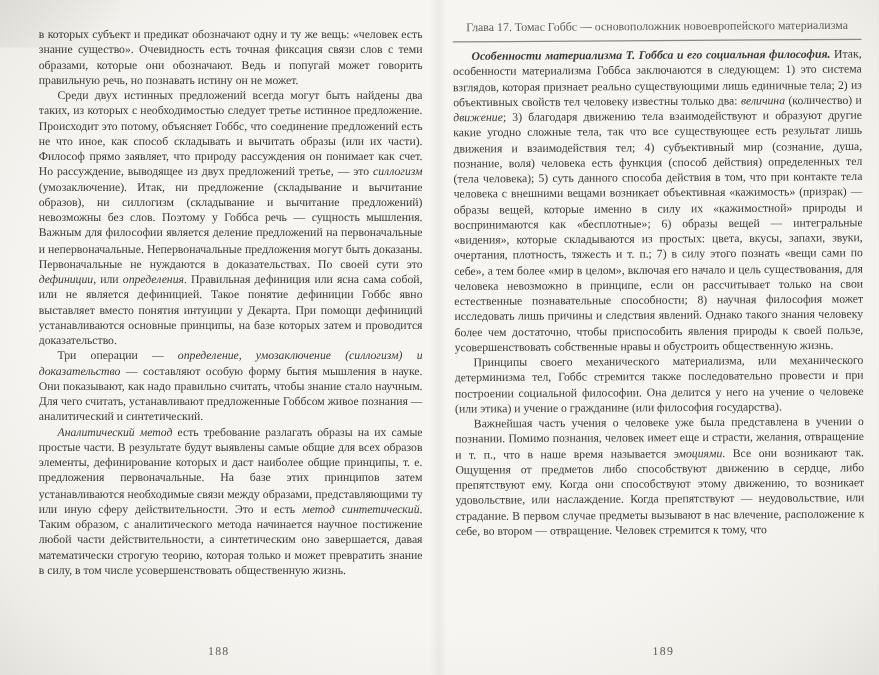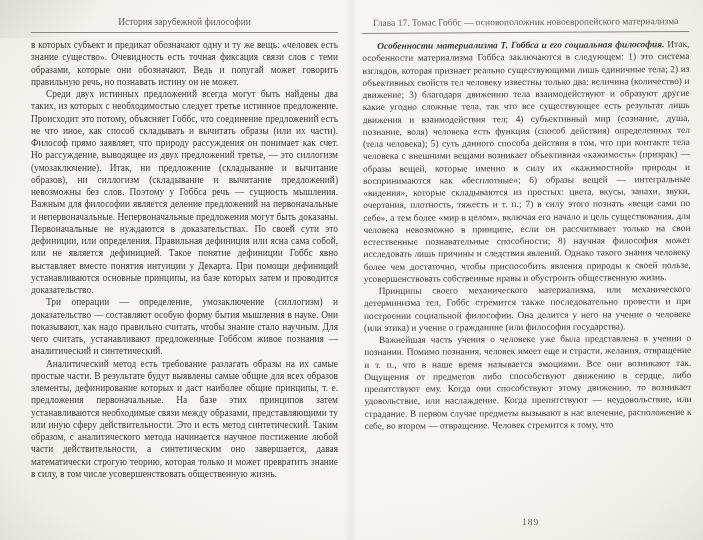--- a/index.html
+++ b/index.html
@@ -40,43 +40,43 @@
     padding-bottom:4px;border-bottom:1px solid var(--rule);
     white-space:nowrap;overflow:hidden;
   }
   .page-body{
     margin-top:6px;height:458px;overflow:hidden;
     font-size:9.4px;line-height:12.25px;color:var(--text);
     text-align:justify;
   }
   .page-body p{margin:0;}
   .page-body p.indent{text-indent:15px;}
-  .i{}
+  .i{font-style:italic;}
   .b{font-weight:normal;}
   .bi{font-weight:bold;font-style:italic;}
   .page-number{
     position:absolute;bottom:13px;left:0;right:0;text-align:center;
     font-size:9.5px;color:var(--muted);letter-spacing:1px;
   }
 </style>
 </head>
 <body>
 
 <div class="spread">
   <div class="corner-shade"></div>
   <div class="gutter-shadow"></div>
 
   <section class="page page-left">
-    <header class="running-head">История зарубежной философии</header>
     <div class="page-body">
         <p><span>в которых субъект и предикат обозначают одну и ту же вещь: «человек есть знание существо». Очевидность есть точная фиксация связи слов с теми образами, которые они обозначают. Ведь и попугай может говорить правильную речь, но познавать истину он не может.</span></p>
         <p class="indent"><span>Среди двух истинных предложений всегда могут быть найдены два таких, из которых с необходимостью следует третье истинное предложение. Происходит это потому, объясняет Гоббс, что соединение предложений есть не что иное, как способ складывать и вычитать образы (или их части). Философ прямо заявляет, что природу рассуждения он понимает как счет. Но рассуждение, выводящее из двух предложений третье, — это </span><span class="i">силлогизм</span><span> (умозаключение). Итак, ни предложение (складывание и вычитание образов), ни силлогизм (складывание и вычитание предложений) невозможны без слов. Поэтому у Гоббса речь — сущность мышления. Важным для философии является деление предложений на первоначальные и непервоначальные. Непервоначальные предложения могут быть доказаны. Первоначальные не нуждаются в доказательствах. По своей сути это </span><span class="i">дефиниции</span><span>, или </span><span class="i">определения</span><span>. Правильная дефиниция или ясна сама собой, или не является дефиницией. Такое понятие дефиниции Гоббс явно выставляет вместо понятия интуиции у Декарта. При помощи дефиниций устанавливаются основные принципы, на базе которых затем и проводится доказательство.</span></p>
         <p class="indent"><span class="b">Три операции</span><span> — </span><span class="i">определение, умозаключение (силлогизм) и доказательство</span><span> — составляют особую форму бытия мышления в науке. Они показывают, как надо правильно считать, чтобы знание стало научным. Для чего считать, устанавливают предложенные Гоббсом живое познания — аналитический и синтетический.</span></p>
         <p class="indent"><span class="i">Аналитический метод</span><span> есть требование разлагать образы на их самые простые части. В результате будут выявлены самые общие для всех образов элементы, дефинирование которых и даст наиболее общие принципы, т. е. предложения первоначальные. На базе этих принципов затем устанавливаются необходимые связи между образами, представляющими ту или иную сферу действительности. Это и есть </span><span class="i">метод синтетический</span><span>. Таким образом, с аналитического метода начинается научное постижение любой части действительности, а синтетическим оно завершается, давая математически строгую теорию, которая только и может превратить знание в силу, в том числе усовершенствовать общественную жизнь.</span></p>
       </div>
+    <footer class="page-number">188</footer>
   </section>
 
   <section class="page page-right">
     <header class="running-head">Глава 17. Томас Гоббс — основоположник новоевропейского материализма</header>
     <div class="page-body">
         <p class="indent"><span class="bi">Особенности материализма Т. Гоббса и его социальная философия.</span><span> Итак, особенности материализма Гоббса заключаются в следующем: 1) это система взглядов, которая признает реально существующими лишь единичные тела; 2) из объективных свойств тел человеку известны только два: </span><span class="i">величина</span><span> (количество) и </span><span class="i">движение</span><span>; 3) благодаря движению тела взаимодействуют и образуют другие какие угодно сложные тела, так что все существующее есть результат лишь движения и взаимодействия тел; 4) субъективный мир (сознание, душа, познание, воля) человека есть функция (способ действия) определенных тел (тела человека); 5) суть данного способа действия в том, что при контакте тела человека с внешними вещами возникает объективная «кажимость» (призрак) — образы вещей, которые именно в силу их «кажимостной» природы и воспринимаются как «бесплотные»; 6) образы вещей — интегральные «видения», которые складываются из простых: цвета, вкусы, запахи, звуки, очертания, плотность, тяжесть и т. п.; 7) в силу этого познать «вещи сами по себе», а тем более «мир в целом», включая его начало и цель существования, для человека невозможно в принципе, если он рассчитывает только на свои естественные познавательные способности; 8) научная философия может исследовать лишь причины и следствия явлений. Однако такого знания человеку более чем достаточно, чтобы приспособить явления природы к своей пользе, усовершенствовать собственные нравы и обустроить общественную жизнь.</span></p>
         <p class="indent"><span>Принципы своего механического материализма, или механического детерминизма тел, Гоббс стремится также последовательно провести и при построении социальной философии. Она делится у него на учение о человеке (или этика) и учение о гражданине (или философия государства).</span></p>
         <p class="indent"><span>Важнейшая часть учения о человеке уже была представлена в учении о познании. Помимо познания, человек имеет еще и страсти, желания, отвращение и т. п., что в наше время называется </span><span class="i">эмоциями</span><span>. Все они возникают так. Ощущения от предметов либо способствуют движению в сердце, либо препятствуют ему. Когда они способствуют этому движению, то возникает удовольствие, или наслаждение. Когда препятствуют — неудовольствие, или страдание. В первом случае предметы вызывают в нас влечение, расположение к себе, во втором — отвращение. Человек стремится к тому, что</span></p>
       </div>
     <footer class="page-number">189</footer>

